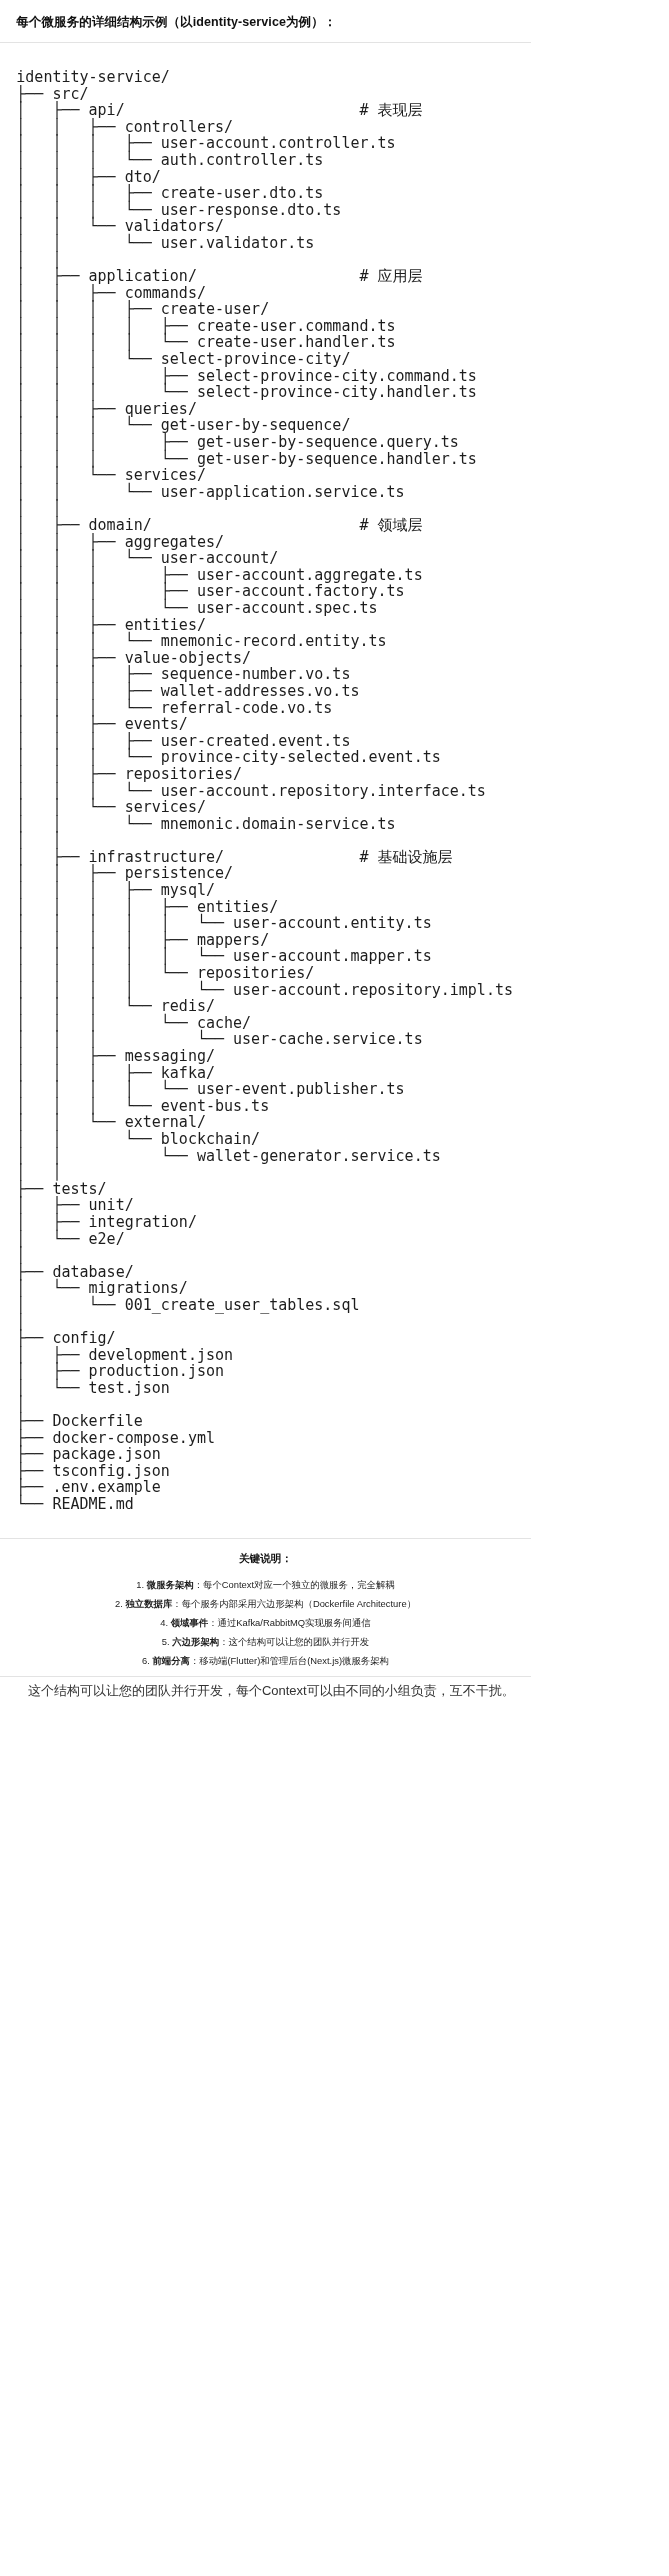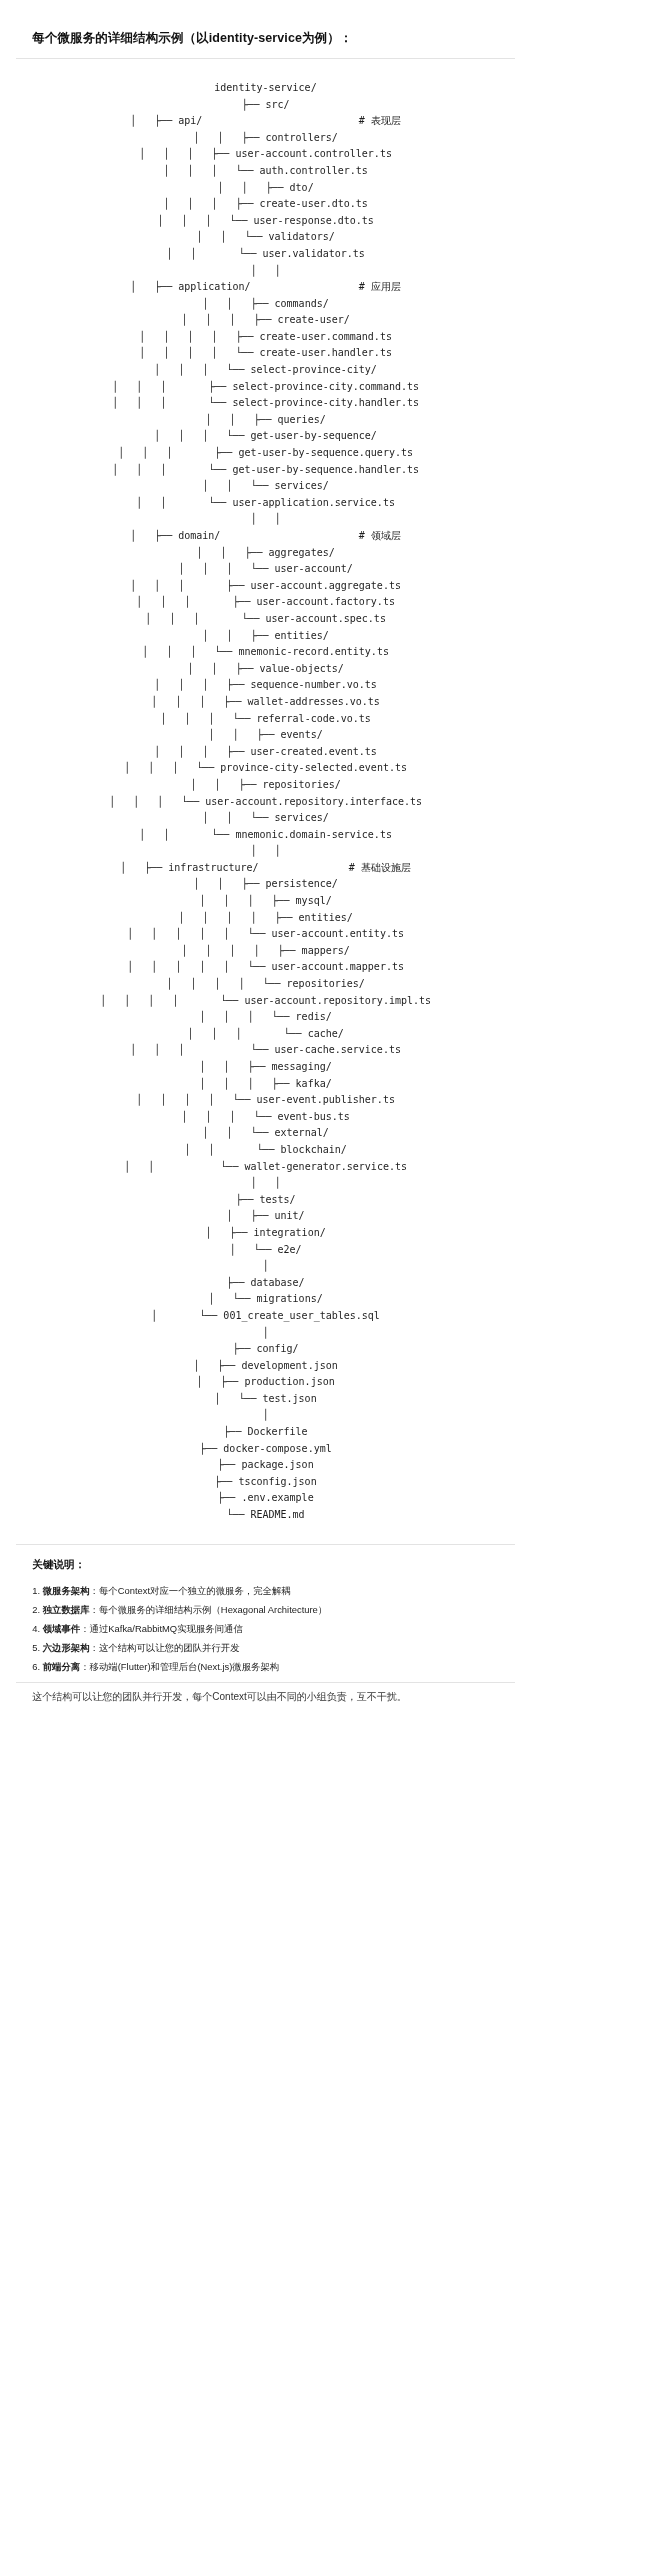--- a/index.html
+++ b/index.html
@@ -8,65 +8,66 @@
     background: #ffffff;
   }
   body {
     width: 669px;
     font-family: "Liberation Sans", sans-serif;
     color: #1a1a1a;
   }
   .page {
     width: 531px;
     box-sizing: border-box;
-    padding: 16px;
+    padding: 0;
   }
   .title {
     font-size: 12.5px;
     font-weight: bold;
     padding: 13.8px 16.3px 11.3px 16.3px;
     color: #111;
     letter-spacing: 0.1px;
   }
   .divider {
     height: 0.6px;
     background: #e3e3e3;
     margin: 0 0 0 0;
   }
   .tree {
     font-family: "DejaVu Sans Mono", "Liberation Mono", monospace;
-    font-size: 10px;
+    font-size: 15px;
     line-height: 16.6px;
     padding: 11.3px 16.3px 10px 16.3px;
     white-space: pre;
     color: #1d1d1d;
-    text-align: center;
   }
   .keypoints {
     padding: 11.3px 16.3px 6.3px 16.3px;
+    text-align: center;
   }
   .keypoints h2 {
     font-size: 10.6px;
     font-weight: bold;
     margin: 2.5px 0 8.8px 0;
     color: #111;
   }
   .kp-item {
     font-size: 9.4px;
     line-height: 19px;
     color: #1d1d1d;
   }
   .kp-item .kp-label {
     font-weight: bold;
   }
   .footer-note {
-    font-size: 10px;
+    font-size: 13px;
     color: #333;
     padding: 7.5px 16.3px 15px 16.3px;
     line-height: 13.8px;
+    text-align: right;
   }
 </style>
 </head>
 <body>
 
 <div class="page">
 
   <div class="title">每个微服务的详细结构示例（以identity-service为例）：</div>
 
   <div class="divider"></div>
@@ -164,21 +165,21 @@
   <div class="keypoints">
     <h2>关键说明：</h2>
 
     <div class="kp-item">
       <span>1.</span>
       <span class="kp-label">微服务架构</span><span>：每个Context对应一个独立的微服务，完全解耦</span>
     </div>
 
     <div class="kp-item">
       <span>2.</span>
-      <span class="kp-label">独立数据库</span><span>：每个微服务的详细结构示例（Hexagonal Architecture）</span>
+      <span class="kp-label">独立数据库</span><span>：每个服务内部采用六边形架构（Dockerfile Architecture）</span>
     </div>
 
 
     <div class="kp-item">
       <span>4.</span>
       <span class="kp-label">领域事件</span><span>：通过Kafka/RabbitMQ实现服务间通信</span>
     </div>
 
     <div class="kp-item">
       <span>5.</span>

